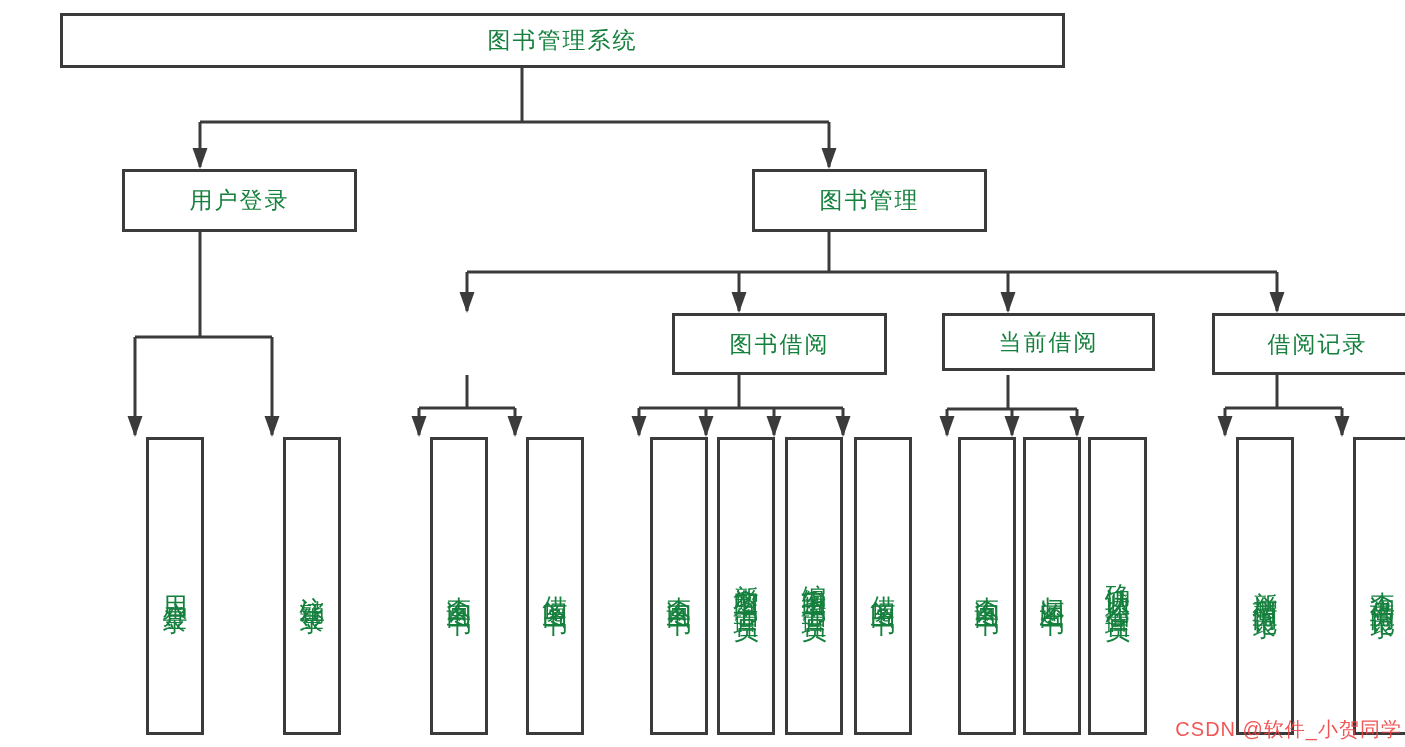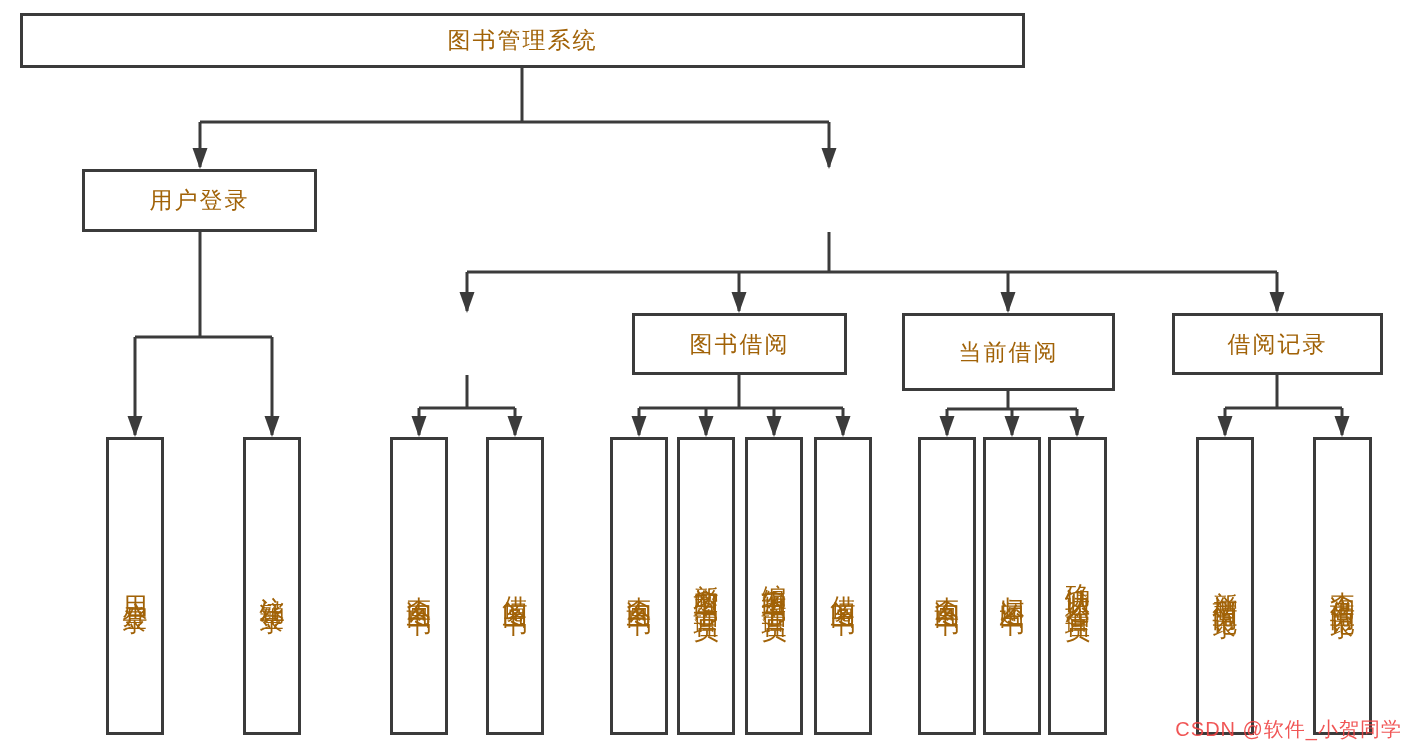--- a/index.html
+++ b/index.html
@@ -4,21 +4,21 @@
 <style>
   html,body{margin:0;padding:0;background:#ffffff;}
   .stage{
     position:relative;width:1405px;height:747px;background:#ffffff;overflow:hidden;
     font-family:"Liberation Sans", sans-serif;
   }
   svg.edges{position:absolute;left:0;top:0;width:1405px;height:747px;z-index:1;}
   .node{
     position:absolute;box-sizing:border-box;background:#ffffff;
     border:3px solid #3b3b3b;display:flex;align-items:center;justify-content:center;
-    color:#a16207;z-index:2;
+    color:#15803d;z-index:2;margin-left:40px;
   }
   .node.h{font-size:23px;letter-spacing:2px;font-weight:400;}
   .node.v{font-size:25px;}
   .node.v .lbl{
     writing-mode:vertical-rl;text-orientation:mixed;
     line-height:1;letter-spacing:5px;white-space:nowrap;
   }
   .watermark{
     position:absolute;right:3px;top:716px;z-index:3;
     font-size:20px;color:#ef4444;letter-spacing:1px;opacity:.9;
@@ -92,25 +92,28 @@
     </g>
   </svg>
 
   <div class="node h" style="left:20px;top:13px;width:1005px;height:55px;">
     <span class="lbl">图书管理系统</span>
   </div>
 
   <div class="node h" style="left:82px;top:169px;width:235px;height:63px;">
     <span class="lbl">用户登录</span>
   </div>
+  <div class="node h" style="left:712px;top:169px;width:235px;height:63px;">
+    <span class="lbl">图书管理</span>
+  </div>
 
   <div class="node h" style="left:632px;top:313px;width:215px;height:62px;">
     <span class="lbl">图书借阅</span>
   </div>
-  <div class="node h" style="left:902px;top:313px;width:213px;height:78px;">
+  <div class="node h" style="left:902px;top:313px;width:213px;height:58px;">
     <span class="lbl">当前借阅</span>
   </div>
   <div class="node h" style="left:1172px;top:313px;width:211px;height:62px;">
     <span class="lbl">借阅记录</span>
   </div>
 
   <div class="node v" style="left:106px;top:437px;width:58px;height:298px;">
     <span class="lbl">用户登录</span>
   </div>
   <div class="node v" style="left:243px;top:437px;width:58px;height:298px;">

